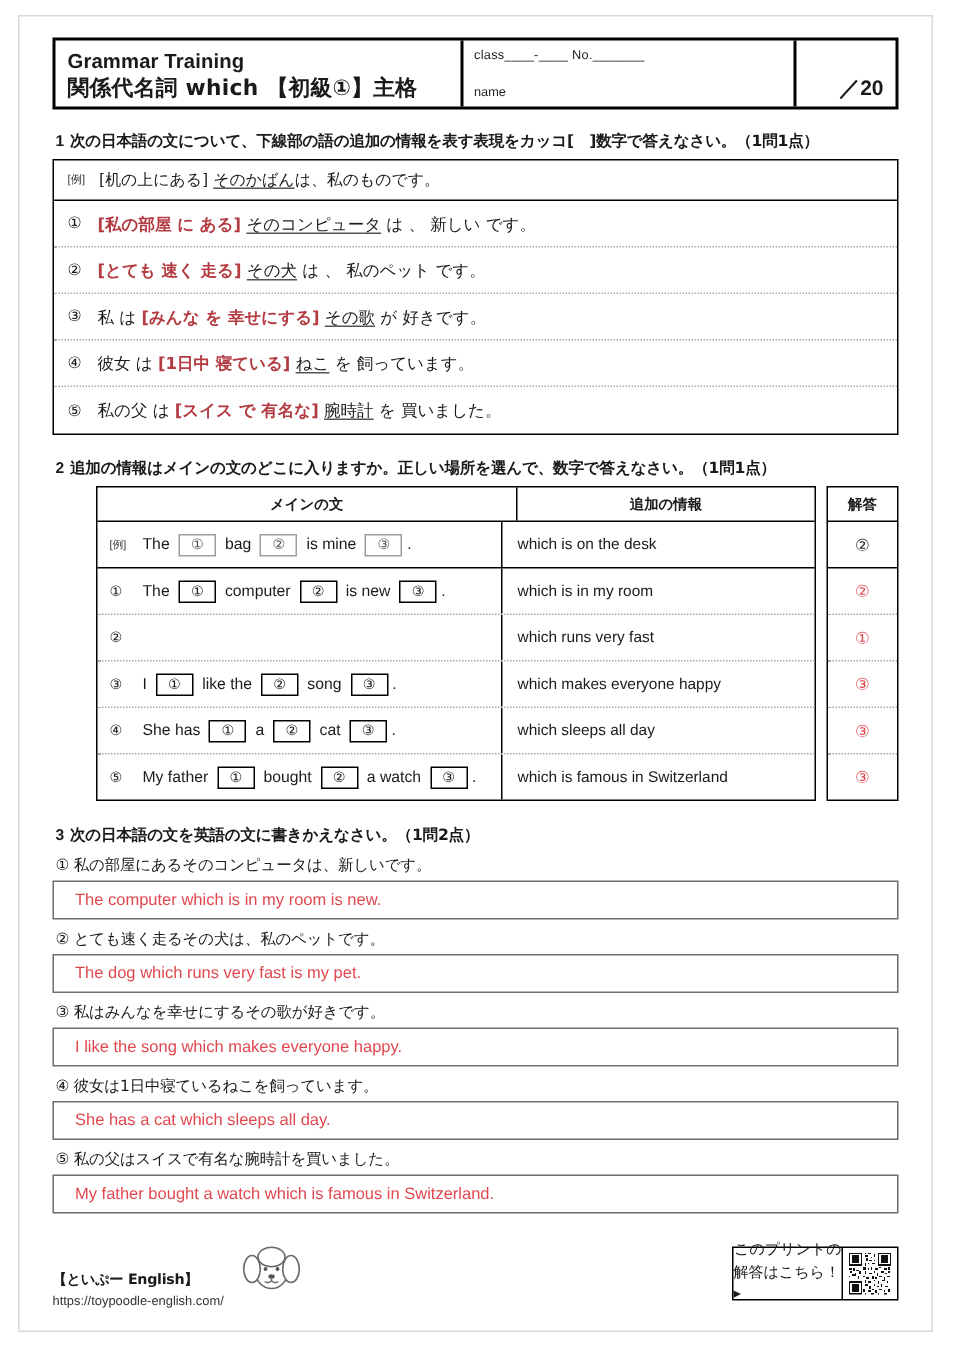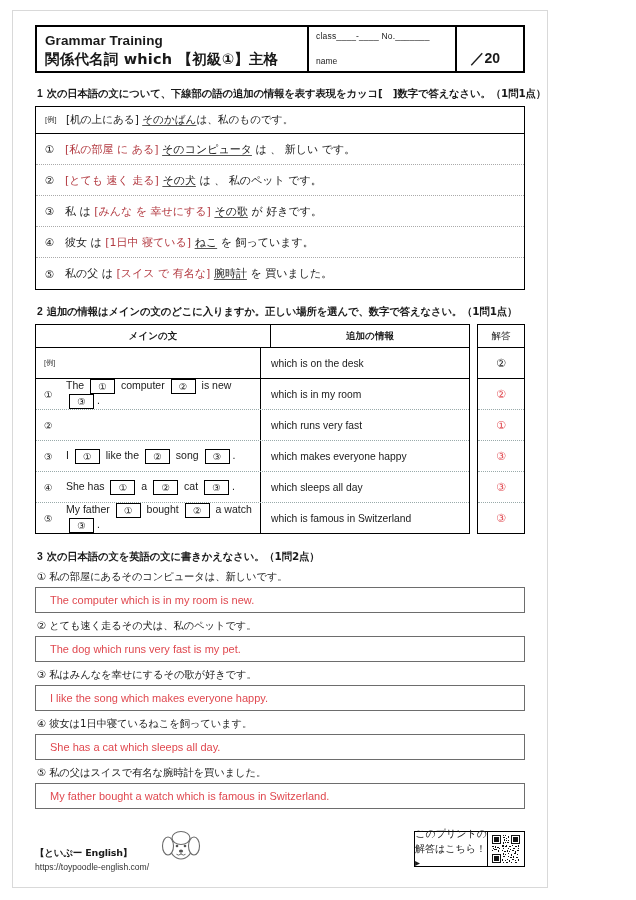--- a/index.html
+++ b/index.html
@@ -12,21 +12,21 @@
     height: 900px;
     font-family: "Liberation Sans", "DejaVu Sans", sans-serif;
     color: #1a1a1a;
     position: relative;
     overflow: hidden;
   }
   .page {
     position: absolute;
     left: 12px;
     top: 10px;
-    width: 536px;
+    width: 610px;
     height: 878px;
     border: 1px solid #d9d9d9;
     box-sizing: border-box;
     padding: 14px 22px 0 22px;
   }
 
   
   .header {
     display: flex;
     border: 2px solid #000;
@@ -71,21 +71,21 @@
     position: absolute;
     bottom: 5px;
     left: 7px;
   }
   .hdr-score {
     flex: 0 0 66px;
     position: relative;
   }
   .hdr-score span {
     position: absolute;
-    right: 23px;
+    right: 8px;
     bottom: 3px;
     font-size: 14px;
     font-weight: bold;
   }
 
   
   .prompt {
     font-size: 10.4px;
     font-weight: bold;
     letter-spacing: -0.15px;
@@ -120,32 +120,33 @@
     font-size: 10.5px;
   }
   .s1-mark.ex {
     width: 21px;
     flex: 0 0 21px;
     font-size: 7.5px;
     color: #333;
   }
   .s1-text { white-space: nowrap; }
   .jp { font-family: "DejaVu Sans", "Liberation Sans", sans-serif; }
-  .brkin { color: #b33b42; }
+  .brkin { color: #b33b42; font-weight: bold; }
   .und {
     text-decoration: underline;
     text-underline-offset: 2px;
     text-decoration-color: #555;
   }
 
   
   .s2-wrap {
     display: flex;
     gap: 7px;
     margin-top: 0;
+    margin-left: 29px;
   }
   .s2-main {
     flex: 1 1 auto;
     border: 1.6px solid #000;
     box-sizing: border-box;
   }
   .s2-ans {
     flex: 0 0 48px;
     border: 1.6px solid #000;
     box-sizing: border-box;
@@ -213,21 +214,21 @@
     vertical-align: middle;
   }
   .slot.gray { border-color: #9d9d9d; color: #555; }
   .s2-ans-h {
     height: 22px;
     display: flex;
     align-items: center;
     justify-content: center;
     border-bottom: 1.4px solid #000;
     font-size: 9.6px;
-    font-weight: normal;
+    font-weight: bold;
   }
   .s2-ans-c {
     height: 30px;
     display: flex;
     align-items: center;
     justify-content: center;
     border-bottom: 1px dotted #9aa;
     font-size: 11px;
     color: #e0484f;
   }
@@ -354,20 +355,21 @@
   <div class="s2-wrap">
     <div class="s2-main">
       <div class="s2-hrow">
         <div class="s2-h-main jp">メインの文</div>
         <div class="s2-h-add jp">追加の情報</div>
       </div>
       <div id="s2-rows">
           <div class="s2-row example">
             <div class="s2-c-main">
               <span class="s2-mark ex">[例]</span>
+              <span>The <span class="slot gray">①</span> bag <span class="slot gray">②</span> is mine <span class="slot gray">③</span>.</span>
             </div>
             <div class="s2-c-add">which is on the desk</div>
           </div>
           <div class="s2-row">
             <div class="s2-c-main">
               <span class="s2-mark">①</span>
               <span>The <span class="slot">①</span> computer <span class="slot">②</span> is new <span class="slot">③</span>.</span>
             </div>
             <div class="s2-c-add">which is in my room</div>
           </div>

